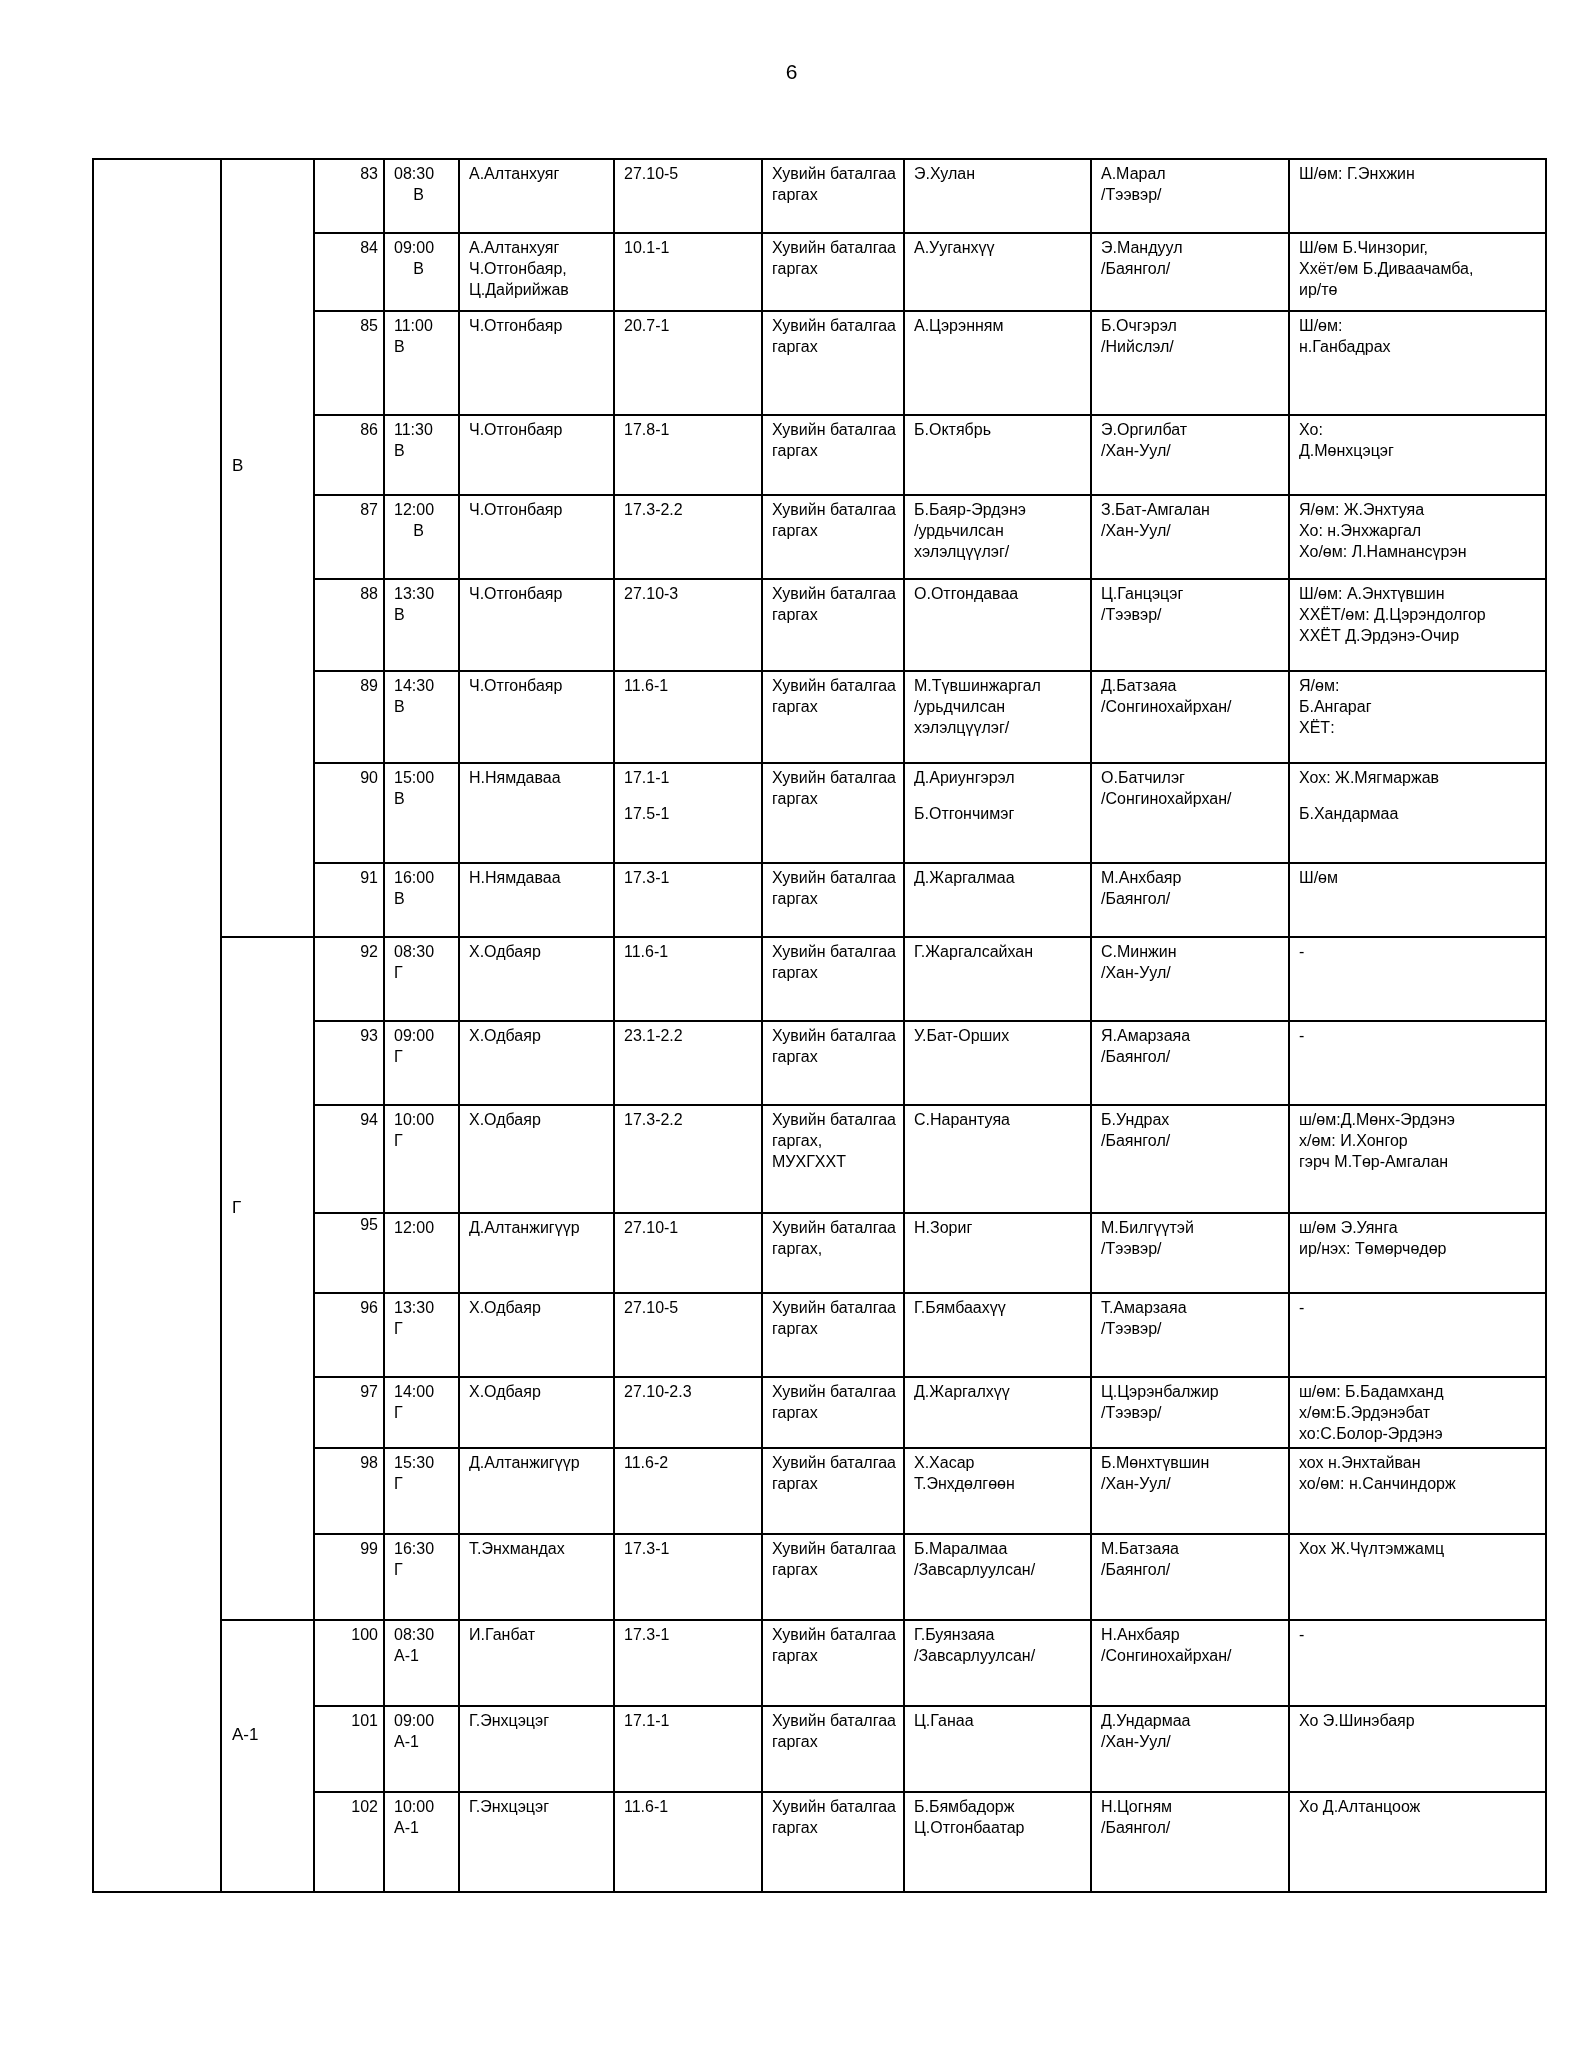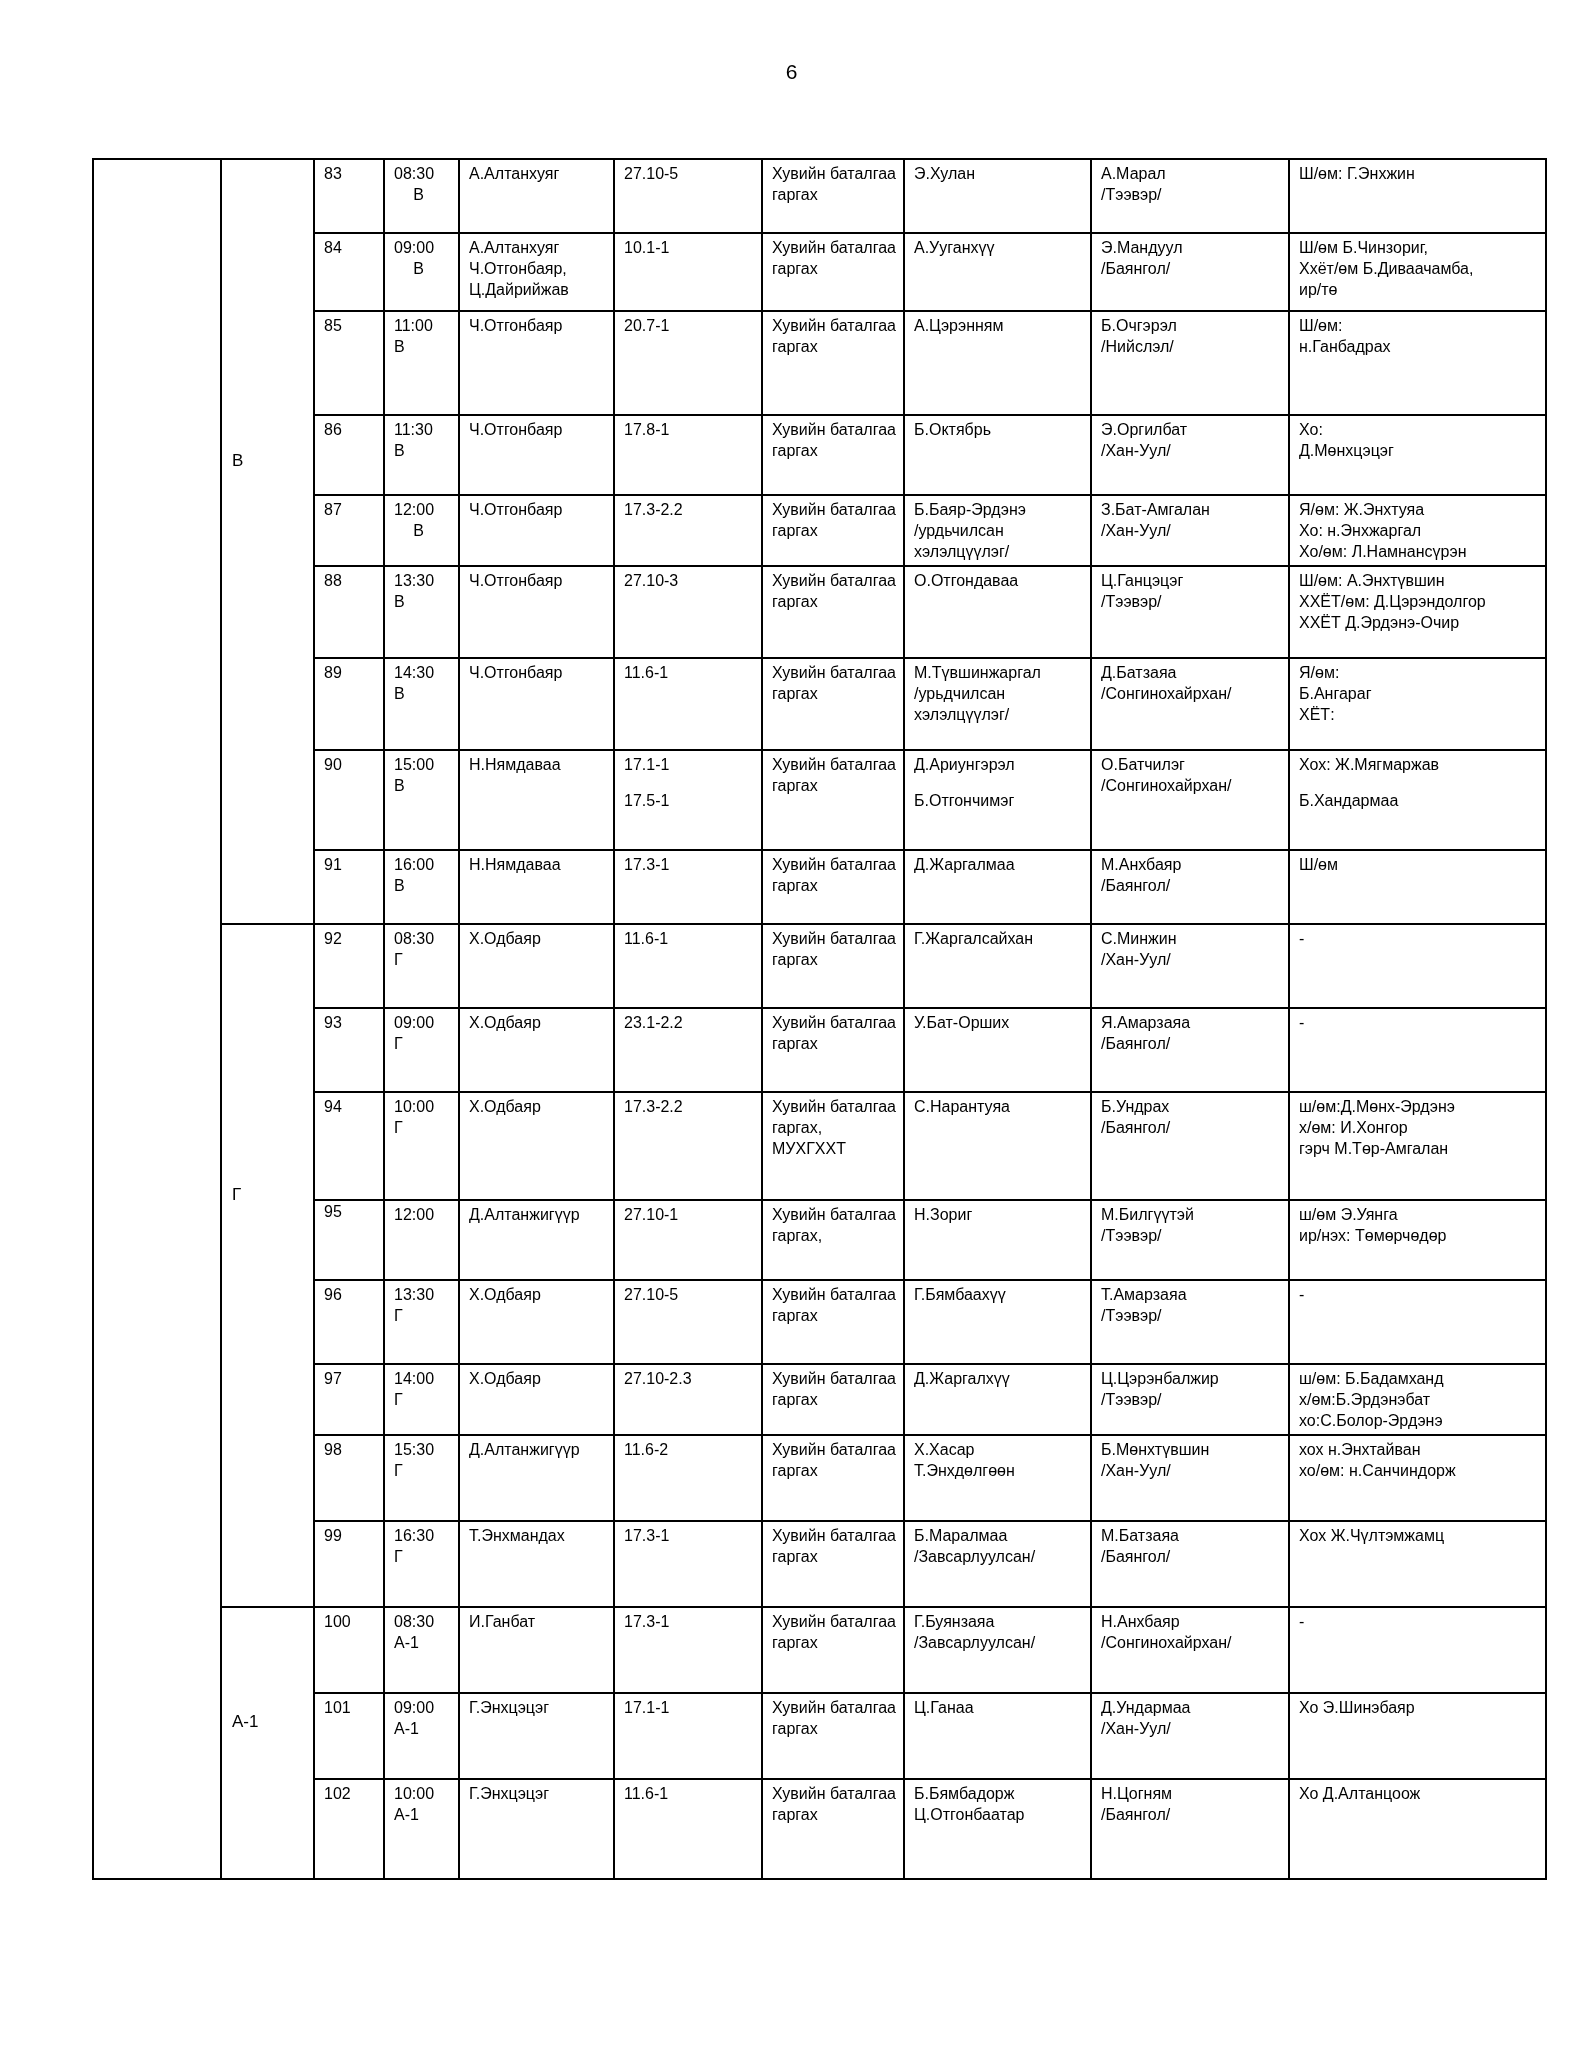--- a/index.html
+++ b/index.html
@@ -42,21 +42,21 @@
     position: relative;
     padding: 0;
   }
   td.group-cell .glabel {
     position: absolute;
     top: 38%;
     left: 10px;
     font-size: 17px;
   }
   td.num-cell {
-    text-align: left;
+    text-align: right;
     vertical-align: middle;
     padding: 3px 2px;
   }
   td.num-cell.vtop { vertical-align: top; padding-top: 0; }
   td.time-cell { padding-left: 7px; }
   .time-letter.letter-center { text-align: center; padding-right: 10px; }
   td.vmiddle { vertical-align: middle; }
   td.spaced .line:not(:last-child) { margin-bottom: 15px; }
   .line { min-height: 21px; }
 </style>
@@ -179,21 +179,21 @@
           </td>
           <td>
             <div class="line">Э.Оргилбат</div>
             <div class="line">/Хан-Уул/</div>
           </td>
           <td>
             <div class="line">Хо:</div>
             <div class="line">Д.Мөнхцэцэг</div>
           </td>
         </tr>
-        <tr style="height: 71px;">
+        <tr style="height: 84px;">
           <td class="num-cell">87</td>
           <td class="time-cell">
             <div class="line">12:00</div>
             <div class="time-letter letter-center">В</div>
           </td>
           <td>
             <div class="line">Ч.Отгонбаяр</div>
           </td>
           <td>
             <div class="line">17.3-2.2</div>

